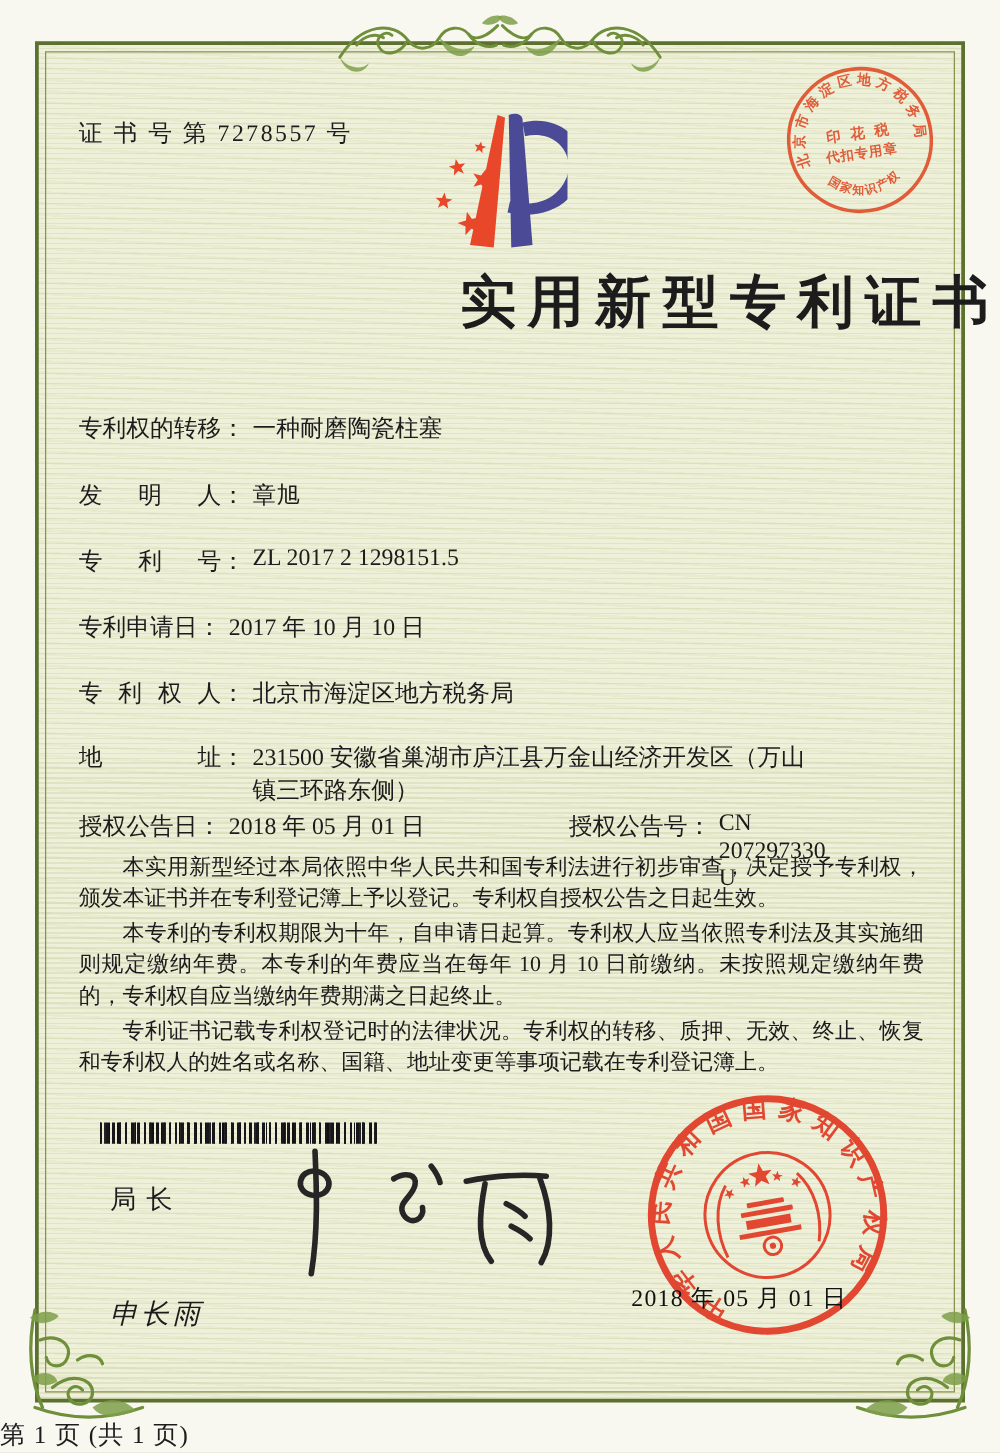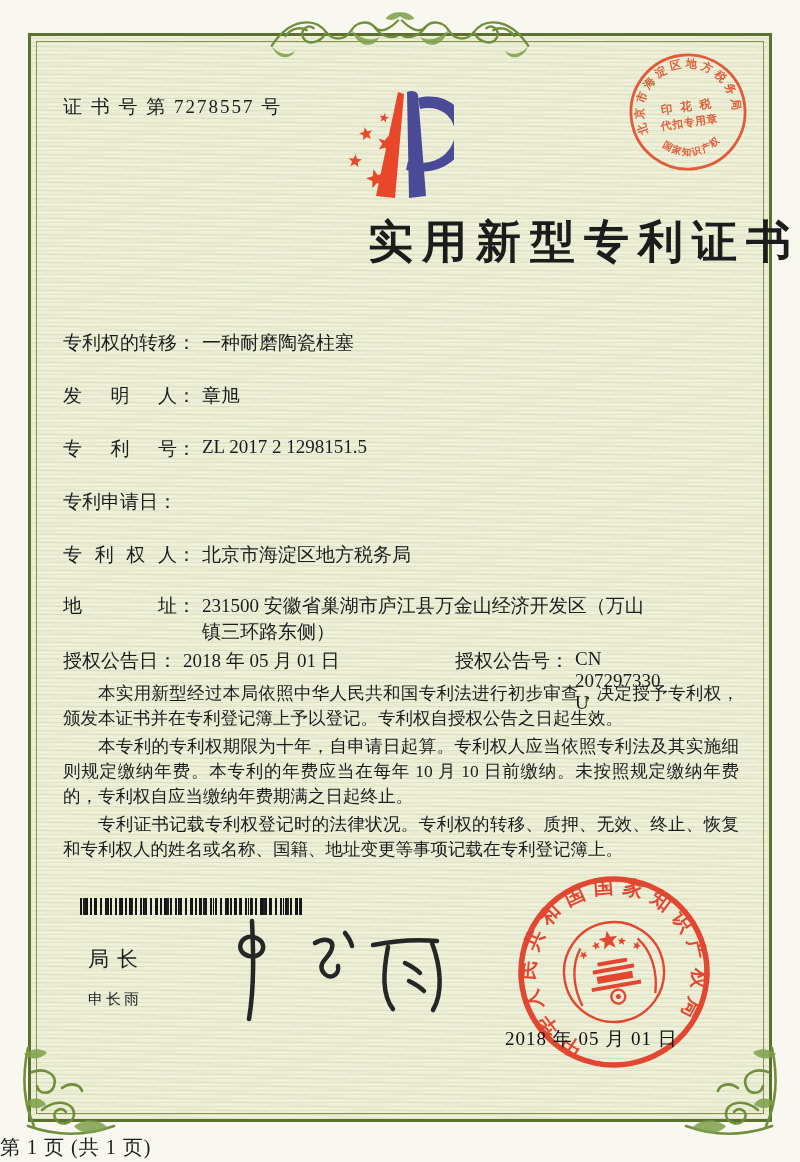--- a/index.html
+++ b/index.html
@@ -40,21 +40,21 @@
   .paras p{margin:0; text-indent:2em;}
   .paras p + p{margin-top:3px;}
   .barcode{
     left:80px; top:898px; width:222px; height:17px;
     background:
       repeating-linear-gradient(90deg,#17171a 0 2px,rgba(0,0,0,0) 2px 5px),
       repeating-linear-gradient(90deg,#101013 0 1px,rgba(0,0,0,0) 1px 7px),
       repeating-linear-gradient(90deg,rgba(0,0,0,0) 0 3px,#232326 3px 5px,rgba(0,0,0,0) 5px 12px);
   }
   .sig-title{left:88px; top:945px; font-size:21px; letter-spacing:8px;}
-  .sig-name{left:88px; top:990px; font-size:15px; letter-spacing:3px;}
+  .sig-name{left:88px; top:1036px; font-size:22px; letter-spacing:3px;font-style:italic;}
   .seal-date{left:505px; top:1026px; font-size:19px; letter-spacing:1px; z-index:6; color:#111;}
   .footer{left:0; right:40px; top:1134px; text-align:left; font-size:20px; letter-spacing:1px;}
   svg{display:block;}
   .logo-svg{left:338px; top:82px; width:116px; height:120px;}
   .stamp-svg{left:626px; top:50px; width:124px; height:124px; opacity:.92;}
   .seal-svg{left:508px; top:866px; width:212px; height:212px; opacity:.93; z-index:5;}
   .sign-svg{left:195px; top:915px; width:255px; height:115px;}
   .flourish-bl{left:12px; top:1044px; width:112px; height:98px;}
   .flourish-br{right:12px; top:1044px; width:112px; height:98px; transform:scaleX(-1);}
   .dragon-l{left:266px; top:6px; width:136px; height:62px;}
@@ -169,20 +169,21 @@
       <span class="val">章旭</span>
     </div>
     <div class="field-row" style="top:106px">
       <span class="lbl pad">专利号</span>
         <span class="colon">：</span>
       <span class="val">ZL 2017 2 1298151.5</span>
     </div>
     <div class="field-row" style="top:159px">
       <span class="lbl">专利申请日</span>
         <span class="colon">：</span>
+      <span class="val">2017 年 10 月 10 日</span>
     </div>
     <div class="field-row" style="top:212px">
       <span class="lbl pad">专利权人</span>
         <span class="colon">：</span>
       <span class="val">北京市海淀区地方税务局</span>
     </div>
     <div class="field-row" style="top:263px">
       <span class="lbl pad">地址</span>
         <span class="colon">：</span>
       <span class="val wrap">231500 安徽省巢湖市庐江县万金山经济开发区（万山镇三环路东侧）</span>

